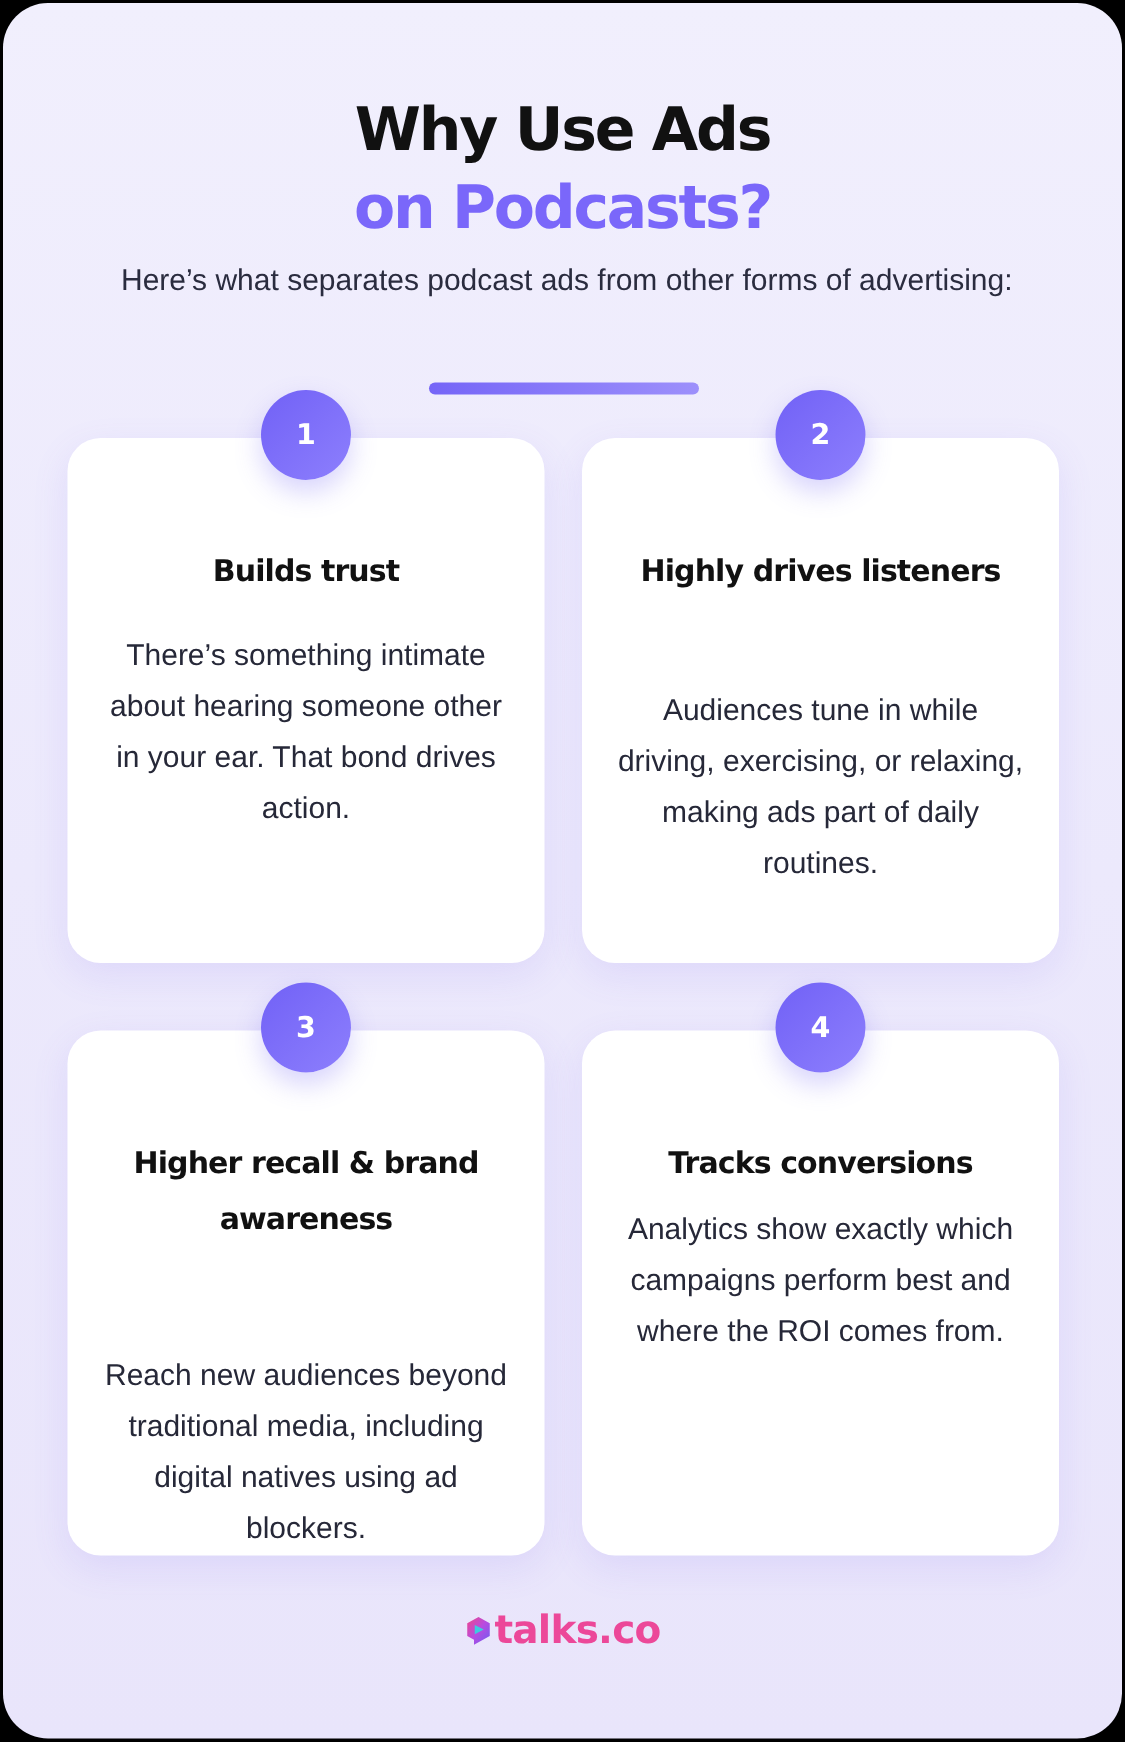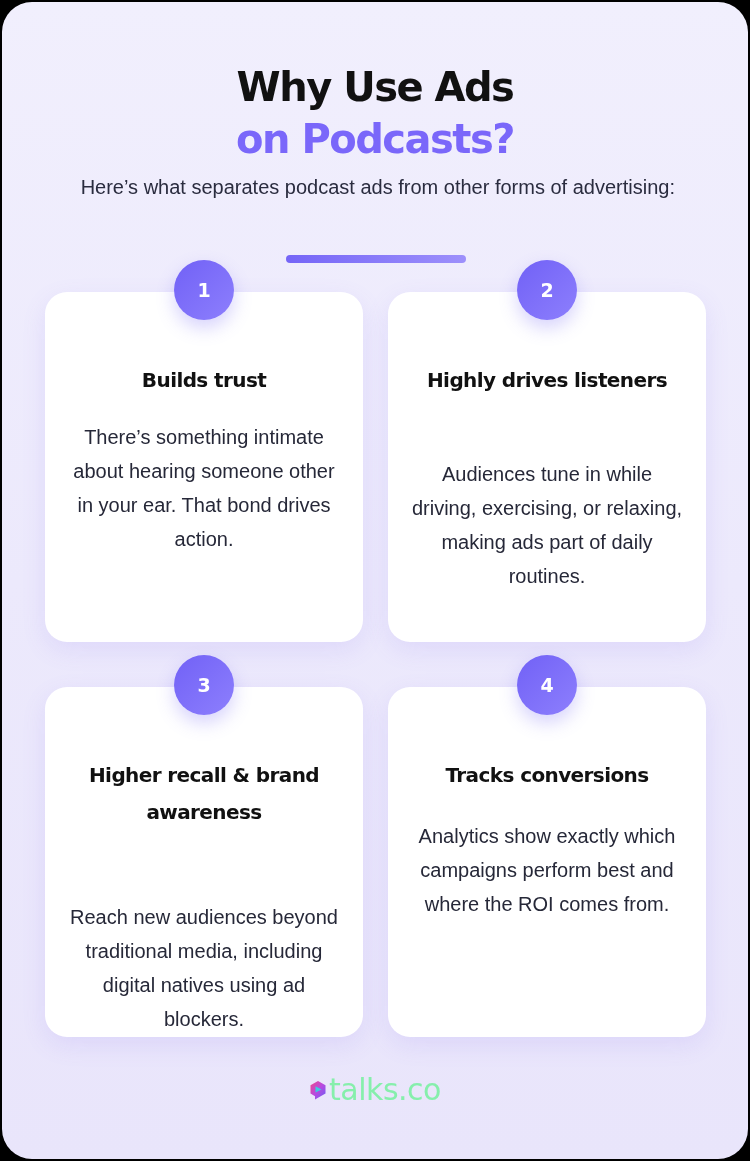--- a/index.html
+++ b/index.html
@@ -70,31 +70,31 @@
     .card-body {
       position: absolute; left: 22px; right: 22px;
       text-align: center;
       color: #262838;
       font-family: "Liberation Sans", sans-serif;
       font-size: 20px; line-height: 34px;
     }
     .b1 { top: 128px; }
     .b2 { top: 165px; }
     .b3 { top: 165px; margin-top: 48px; }
-    .b4 { top: 132px; }
+    .b4 { top: 116px; }
     .footer {
       position: absolute; left: 0; width: 750px; top: 1072px;
       display: flex; align-items: center; justify-content: center;
       gap: 2px;
     }
     .logo-mark { width: 18px; height: 20px; }
     .logo-text {
       font-family: "DejaVu Sans", sans-serif;
-      font-weight: 400; font-size: 30px; letter-spacing: -0.5px;
-      color: #86efac;
+      font-weight: 700; font-size: 26px; letter-spacing: -0.5px;
+      color: #ec4899;
     }
   </style>
 </head>
 <body>
 
 <div class="panel"></div>
 
 <div class="title title-1">Why Use Ads</div>
 <div class="title title-2">on Podcasts?</div>
 <div class="subtitle">Here’s what separates podcast ads from other forms of advertising:</div>

